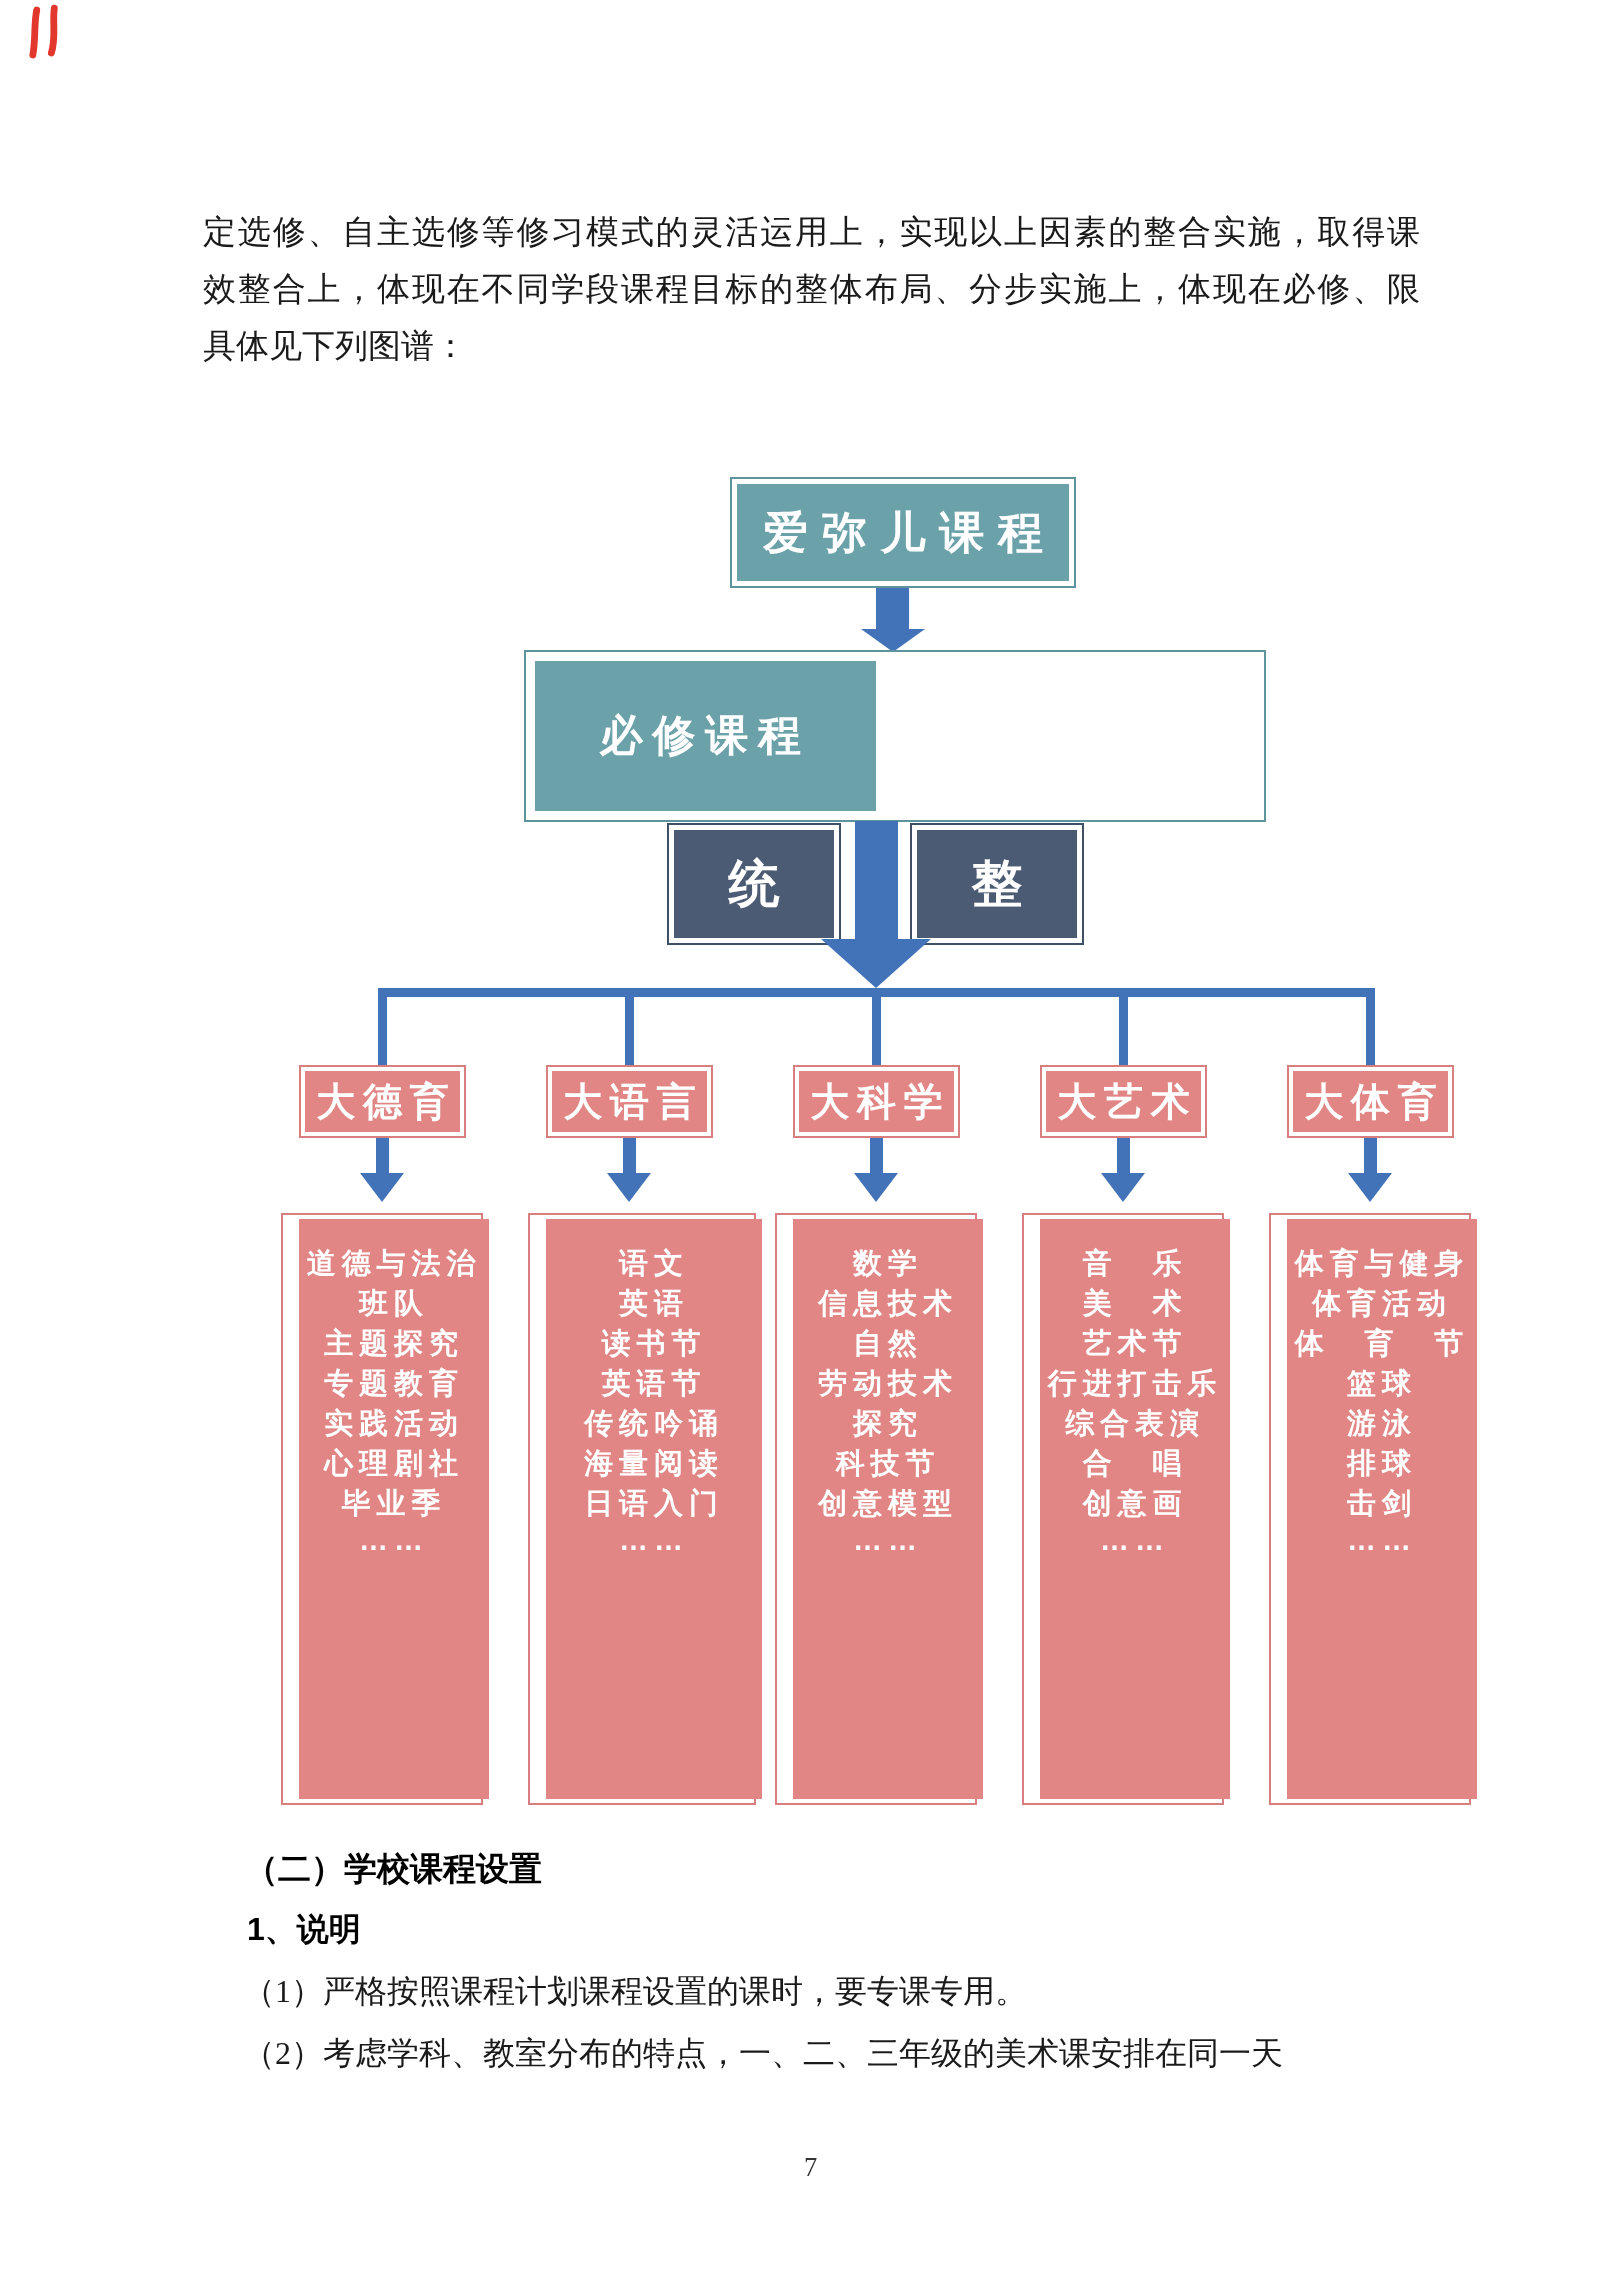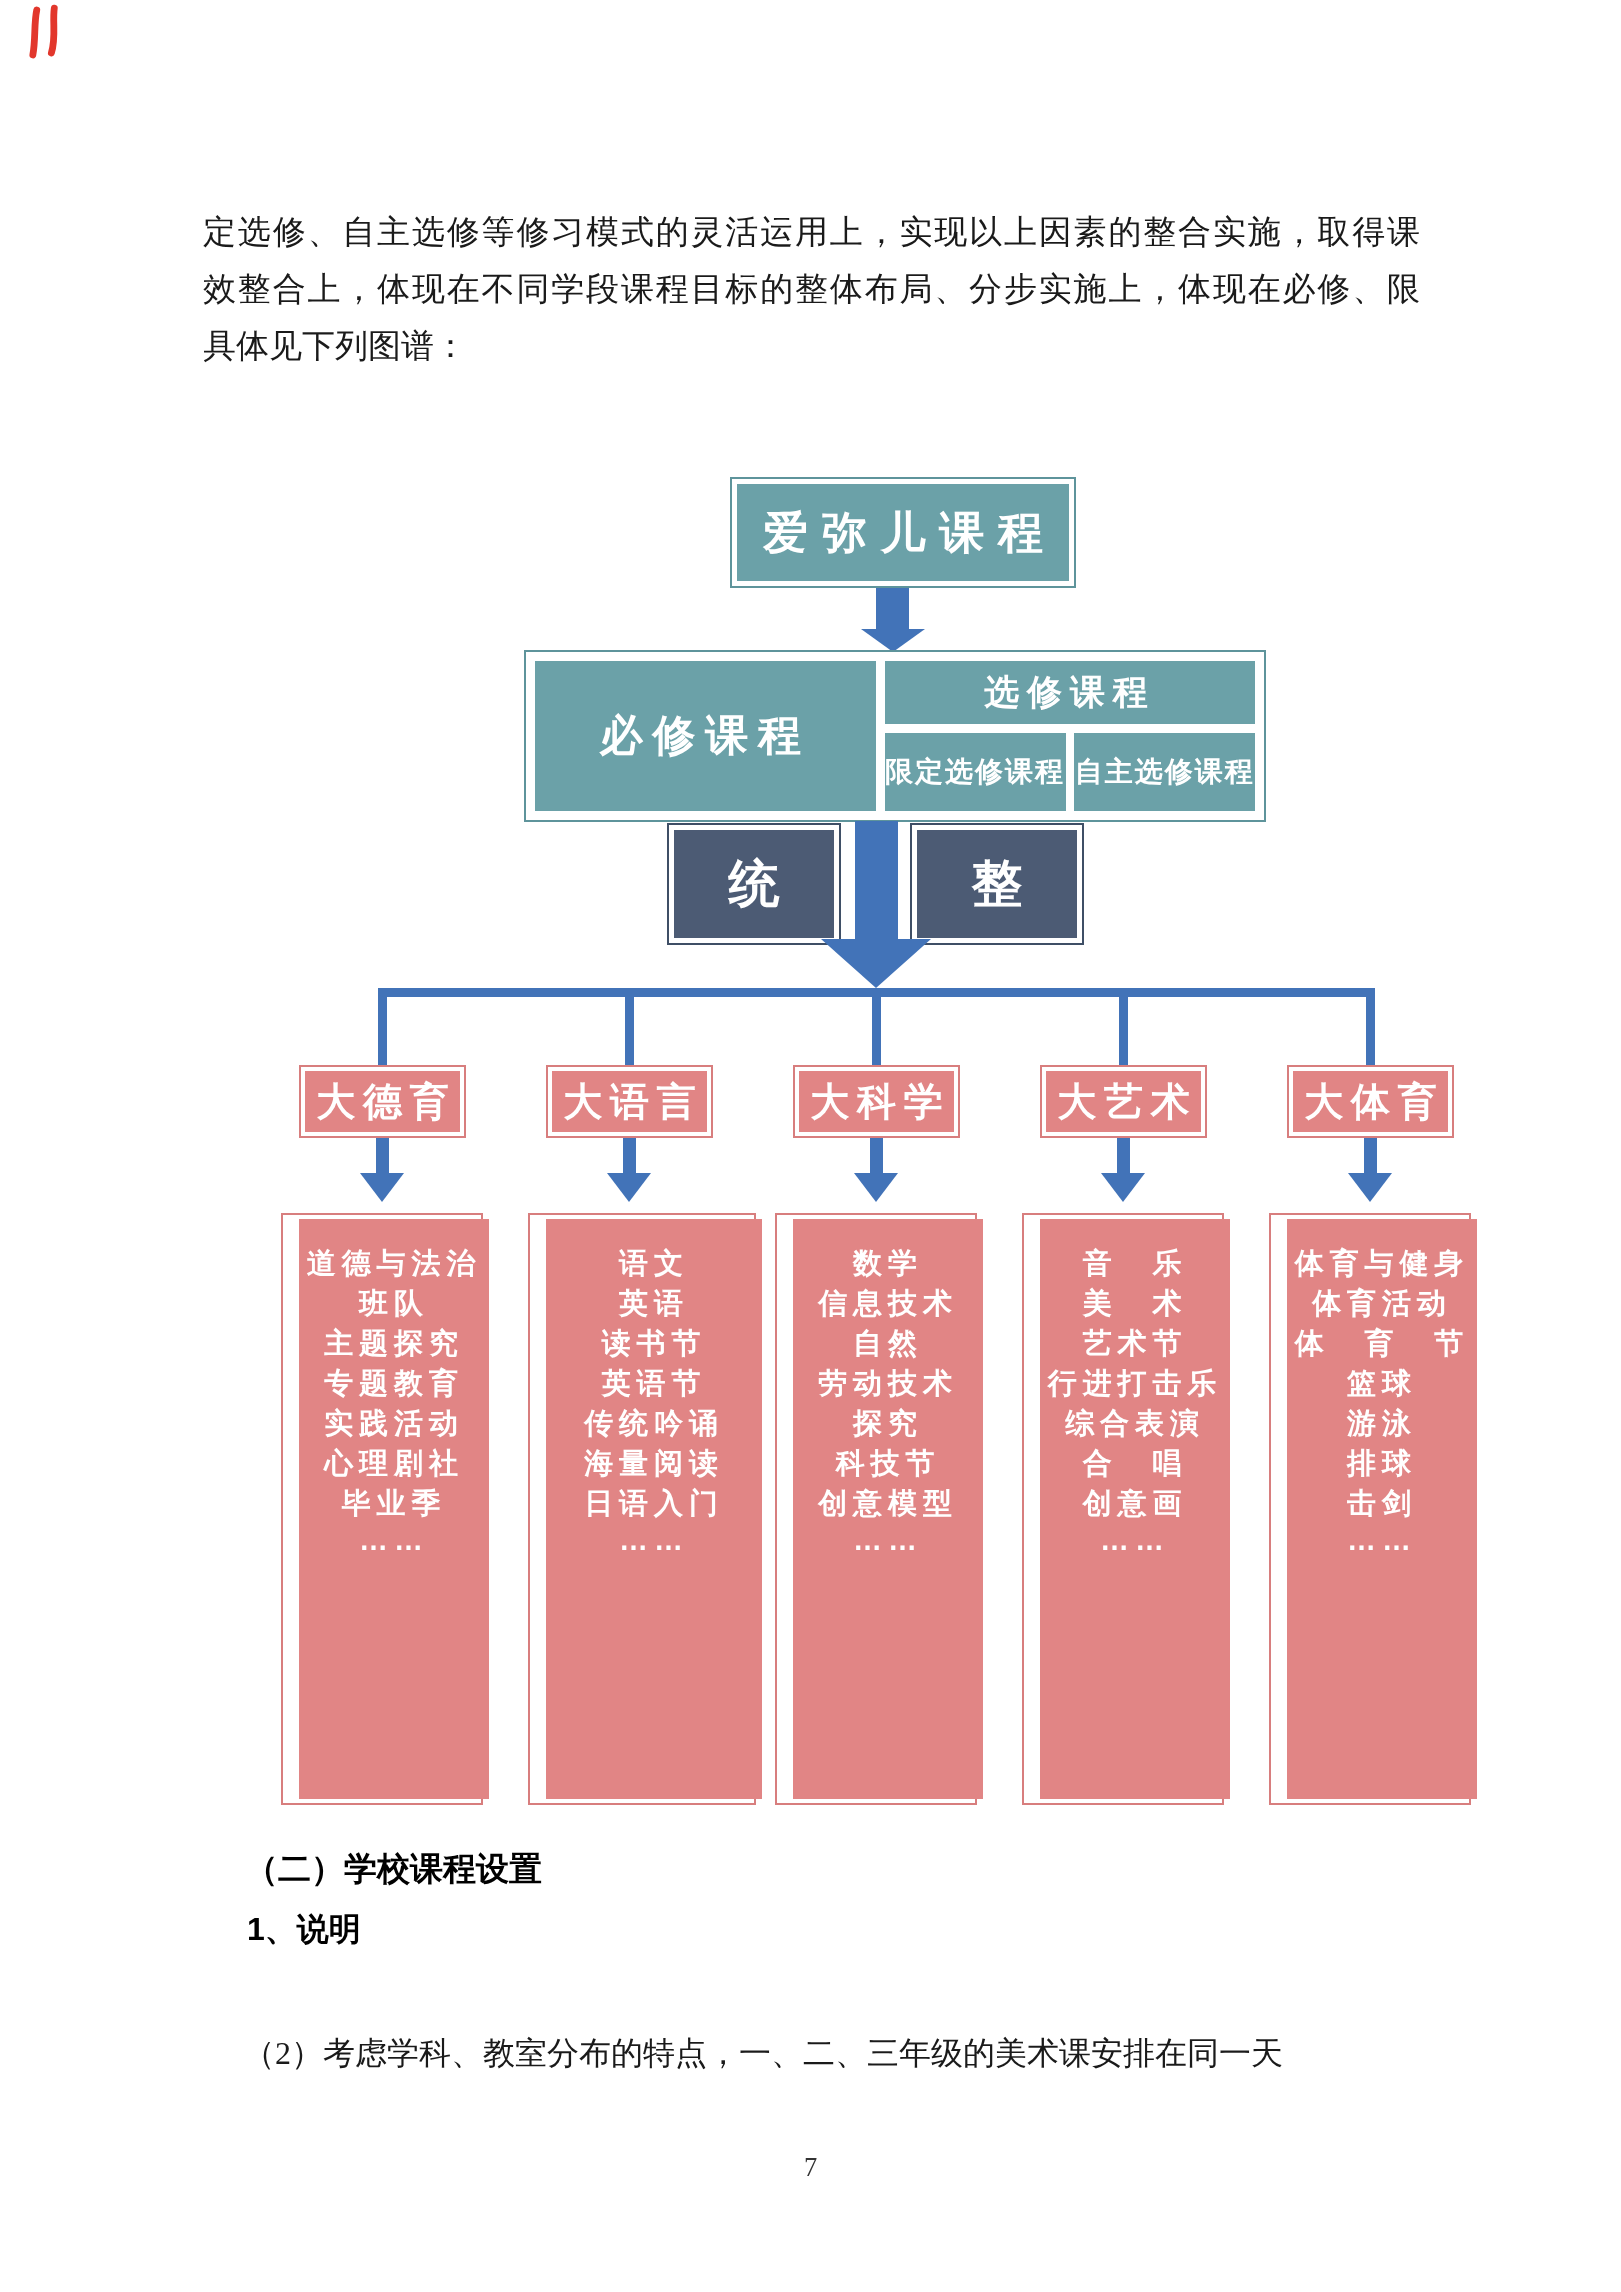--- a/index.html
+++ b/index.html
@@ -69,27 +69,20 @@
   <div class="dbox teal-b" style="left:730px;top:477px;width:346px;height:111px;">
     <div class="fill teal" style="font-size:45px;letter-spacing:13.7px;padding-left:13.7px;">爱弥儿课程</div>
   </div>
 
   <div class="stem" style="left:876px;top:588px;width:33px;height:41px;"></div>
   <div class="head" style="left:861px;top:629px;border-left:32px solid transparent;border-right:32px solid transparent;border-top:23.5px solid #4273b8;"></div>
 
   <div class="combo">
     <div class="combo-in">
       <div class="cell combo-left">必修课程</div>
-      <div class="combo-right">
-        <div class="cell combo-top">选修课程</div>
-        <div class="combo-botrow">
-          <div class="cell combo-bot">限定选修课程</div>
-          <div class="cell combo-bot">自主选修课程</div>
-        </div>
-      </div>
     </div>
   </div>
 
   <div class="dbox slate-b" style="left:667px;top:823px;width:174px;height:122px;">
     <div class="fill slate" style="font-size:51px;">统</div>
   </div>
   <div class="dbox slate-b" style="left:910px;top:823px;width:174px;height:122px;">
     <div class="fill slate" style="font-size:51px;">整</div>
   </div>
 
@@ -186,17 +179,18 @@
         <div class="col-item">篮球</div>
         <div class="col-item">游泳</div>
         <div class="col-item">排球</div>
         <div class="col-item">击剑</div>
         <div class="col-item">……</div>
       </div>
   </div>
 
   <div class="heading" style="left:245px;top:1847px;font-size:33px;">（二）学校课程设置</div>
   <div class="heading" style="left:247px;top:1908px;font-size:32px;">1、说明</div>
+  <div class="note" style="left:243px;top:1970px;">（1）严格按照课程计划课程设置的课时，要专课专用。</div>
   <div class="note" style="left:243px;top:2032px;">（2）考虑学科、教室分布的特点，一、二、三年级的美术课安排在同一天</div>
   <div class="pageno">7</div>
 
 </div>
 
 
 </body></html>

